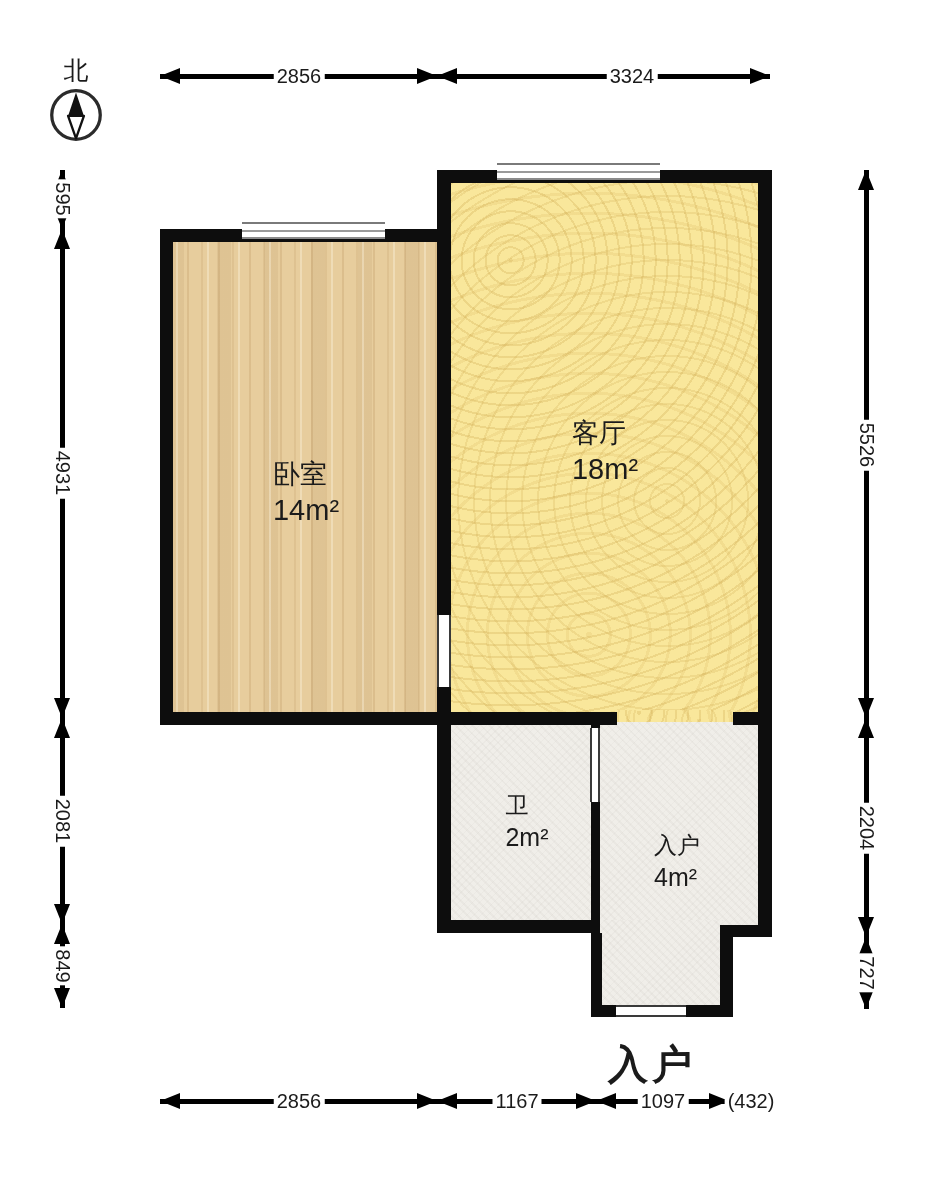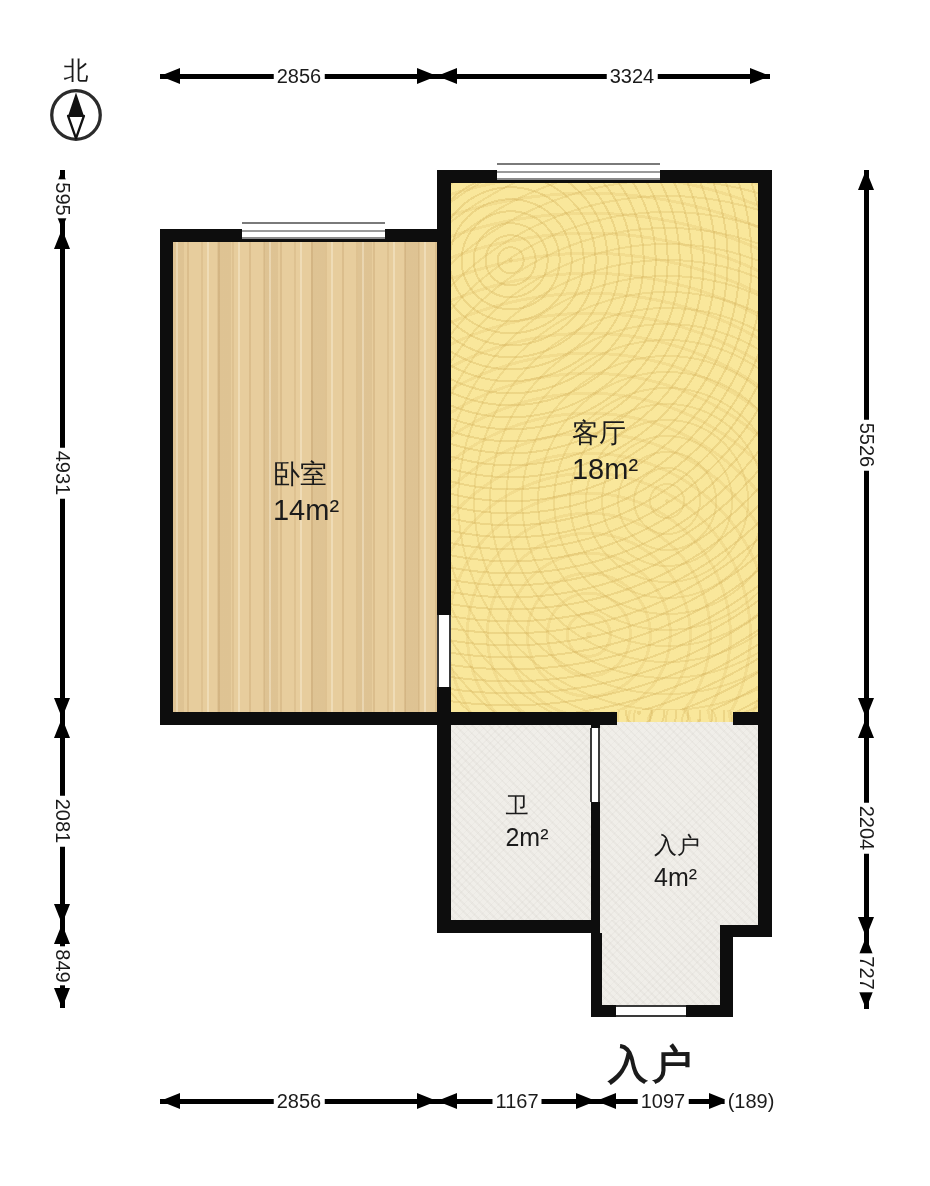--- a/index.html
+++ b/index.html
@@ -138,21 +138,21 @@
     <div class="arr r" style="left:417px; top:1093px;"></div>
     <div class="arr l" style="left:437px; top:1093px;"></div>
     <div class="arr r" style="left:576px; top:1093px;"></div>
     <div class="arr l" style="left:596px; top:1093px;"></div>
     <div class="arr r" style="left:709px; top:1093px;"></div>
     <div class="arr l" style="left:729px; top:1093px;"></div>
     <div class="arr r" style="left:752px; top:1093px;"></div>
     <div class="dim-label" style="left:299px; top:1101px;">2856</div>
     <div class="dim-label" style="left:517px; top:1101px;">1167</div>
     <div class="dim-label" style="left:663px; top:1101px;">1097</div>
-    <div class="dim-label" style="left:751px; top:1101px;">(189)</div>
+    <div class="dim-label" style="left:751px; top:1101px;">(432)</div>
   </div>
 
   <div>
     <div class="dim-line-v" style="left:60px; top:170px; height:838px;"></div>
     <div class="arr u" style="left:54px; top:170px;"></div>
     <div class="arr d" style="left:54px; top:209px;"></div>
     <div class="arr u" style="left:54px; top:229px;"></div>
     <div class="arr d" style="left:54px; top:698px;"></div>
     <div class="arr u" style="left:54px; top:718px;"></div>
     <div class="arr d" style="left:54px; top:904px;"></div>

